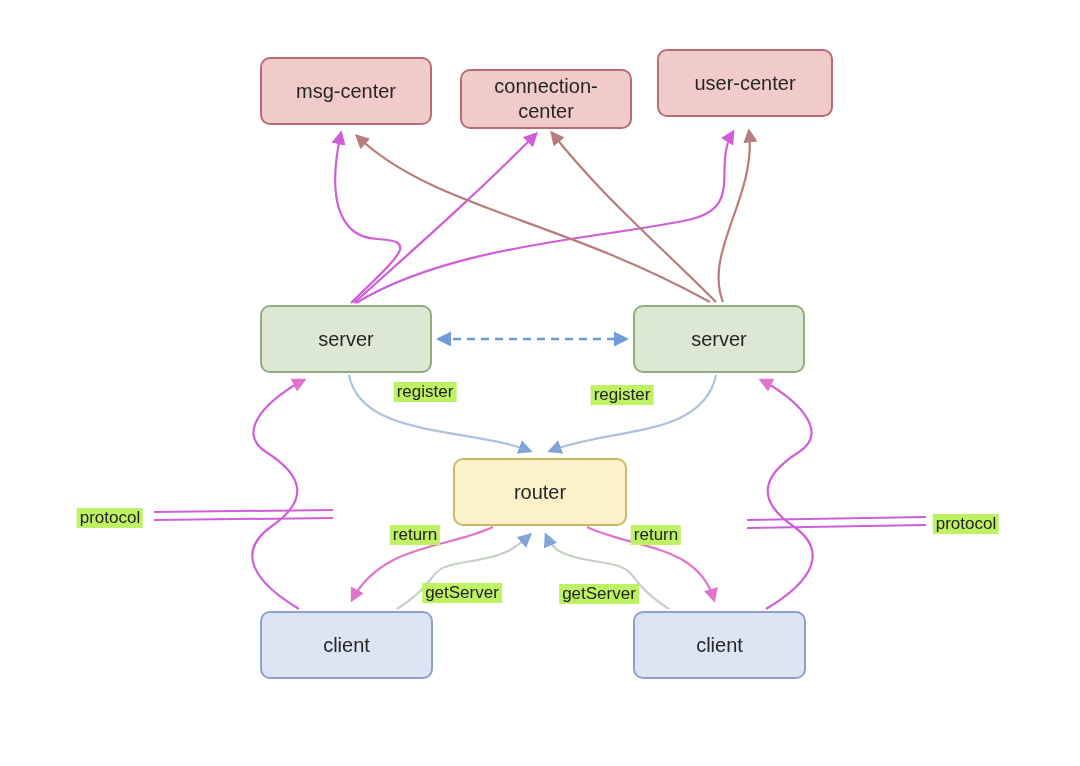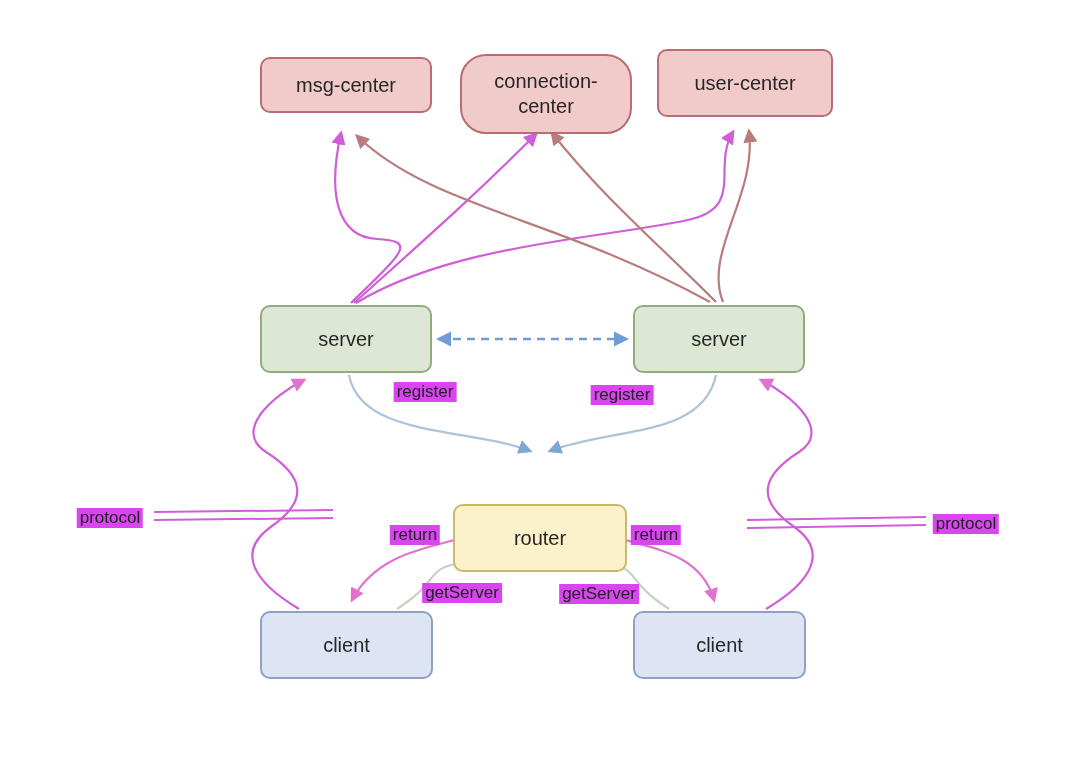--- a/index.html
+++ b/index.html
@@ -38,21 +38,21 @@
   }
   .node-label {
     overflow-wrap: break-word;
     max-width: 100%;
   }
   .edge-label {
     position: absolute;
     transform: translateX(-50%);
     font-size: 17px;
     color: #222222;
-    background: #d946ef;
+    background: #bef264;
     padding: 0 3px;
     white-space: nowrap;
   }
 </style>
 </head>
 <body>
 
 <div class="screen">
 
   <svg class="edges-layer" viewBox="0 0 1080 766" width="1080" height="766">
@@ -95,41 +95,41 @@
 
     <path d="M 299 609 C 252 581, 236 551, 272 526 C 309 500, 304 476, 266 452 C 233 431, 272 396, 304 380" fill="none" stroke-width="2.2" marker-end="url(#m-pink)" stroke="#cf5ed8"></path>
     <path d="M 766 609 C 813 581, 829 551, 793 526 C 756 500, 761 476, 799 452 C 832 431, 793 396, 761 380" fill="none" stroke-width="2.2" marker-end="url(#m-pink)" stroke="#cf5ed8"></path>
 
     <path d="M 154 512 L 333 510" fill="none" stroke-width="2" stroke="#cf5ed8"></path>
     <path d="M 154 520 L 333 518" fill="none" stroke-width="2" stroke="#cf5ed8"></path>
     <path d="M 747 520 L 926 517" fill="none" stroke-width="2" stroke="#cf5ed8"></path>
     <path d="M 747 528 L 926 525" fill="none" stroke-width="2" stroke="#cf5ed8"></path>
   </svg>
 
-  <div class="node" style="left: 260px; top: 57px; width: 172px; height: 56px; background-color: rgb(241, 203, 202); border-color: rgb(187, 107, 116);">
+  <div class="node" style="left: 260px; top: 57px; width: 172px; height: 68px; background-color: rgb(241, 203, 202); border-color: rgb(187, 107, 116);">
     <span class="node-label">msg-center</span>
   </div>
 
-  <div class="node" style="left: 460px; top: 54px; width: 172px; height: 80px; background-color: rgb(241, 203, 202); border-color: rgb(187, 107, 116); border-radius: 26px;">
+  <div class="node" style="left: 460px; top: 69px; width: 172px; height: 60px; background-color: rgb(241, 203, 202); border-color: rgb(187, 107, 116);">
     <span class="node-label">connection-center</span>
   </div>
 
   <div class="node" style="left: 657px; top: 49px; width: 176px; height: 68px; background-color: rgb(241, 203, 202); border-color: rgb(187, 107, 116);">
     <span class="node-label">user-center</span>
   </div>
 
   <div class="node" style="left: 260px; top: 305px; width: 172px; height: 68px; background-color: rgb(220, 232, 211); border-color: rgb(146, 171, 127);">
     <span class="node-label">server</span>
   </div>
 
   <div class="node" style="left: 633px; top: 305px; width: 172px; height: 68px; background-color: rgb(220, 232, 211); border-color: rgb(146, 171, 127);">
     <span class="node-label">server</span>
   </div>
 
-  <div class="node" style="left: 453px; top: 458px; width: 174px; height: 68px; background-color: rgb(251, 242, 203); border-color: rgb(204, 184, 105); margin-top: 46px;">
+  <div class="node" style="left: 453px; top: 458px; width: 174px; height: 68px; background-color: rgb(251, 242, 203); border-color: rgb(204, 184, 105);">
     <span class="node-label">router</span>
   </div>
 
   <div class="node" style="left: 260px; top: 611px; width: 173px; height: 68px; background-color: rgb(221, 229, 245); border-color: rgb(143, 159, 201);">
     <span class="node-label">client</span>
   </div>
 
   <div class="node" style="left: 633px; top: 611px; width: 173px; height: 68px; background-color: rgb(221, 229, 245); border-color: rgb(143, 159, 201);">
     <span class="node-label">client</span>
   </div>

